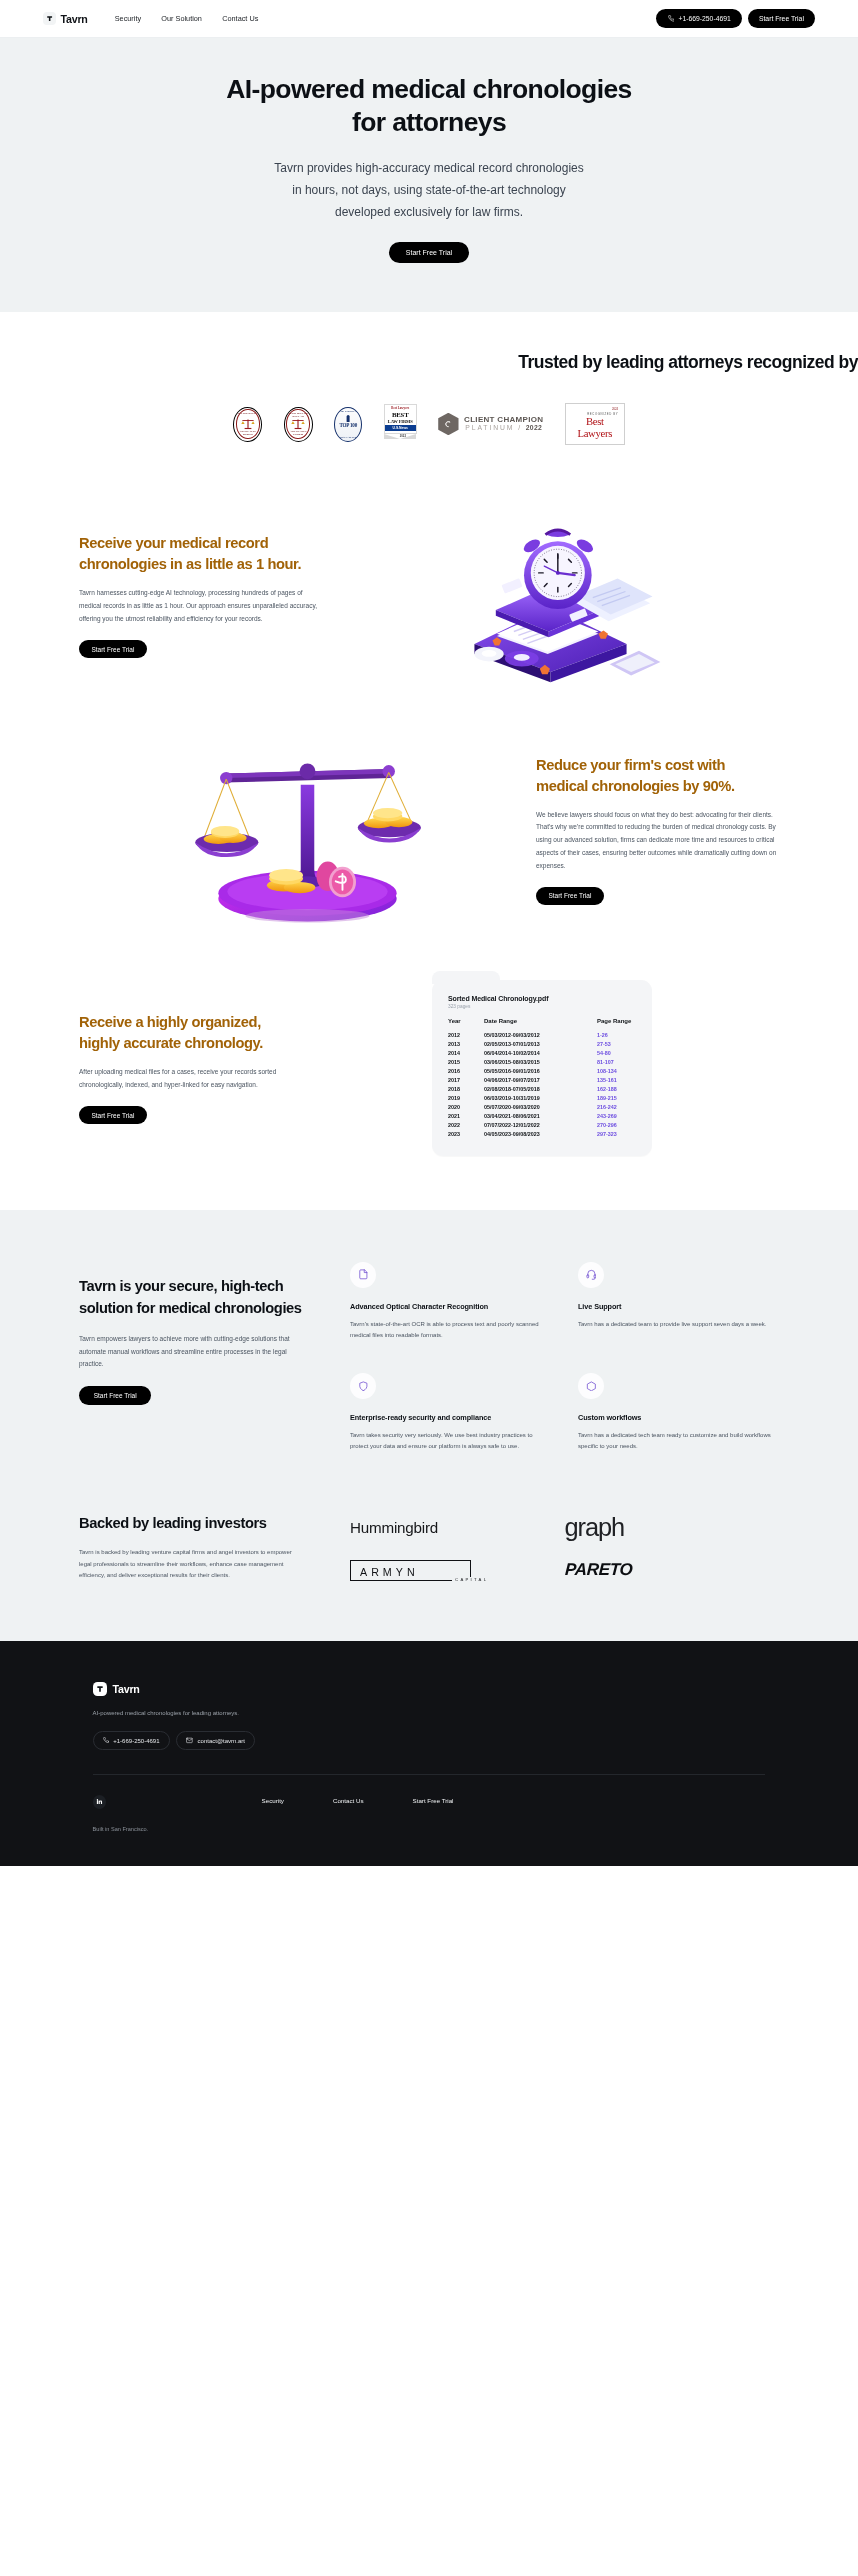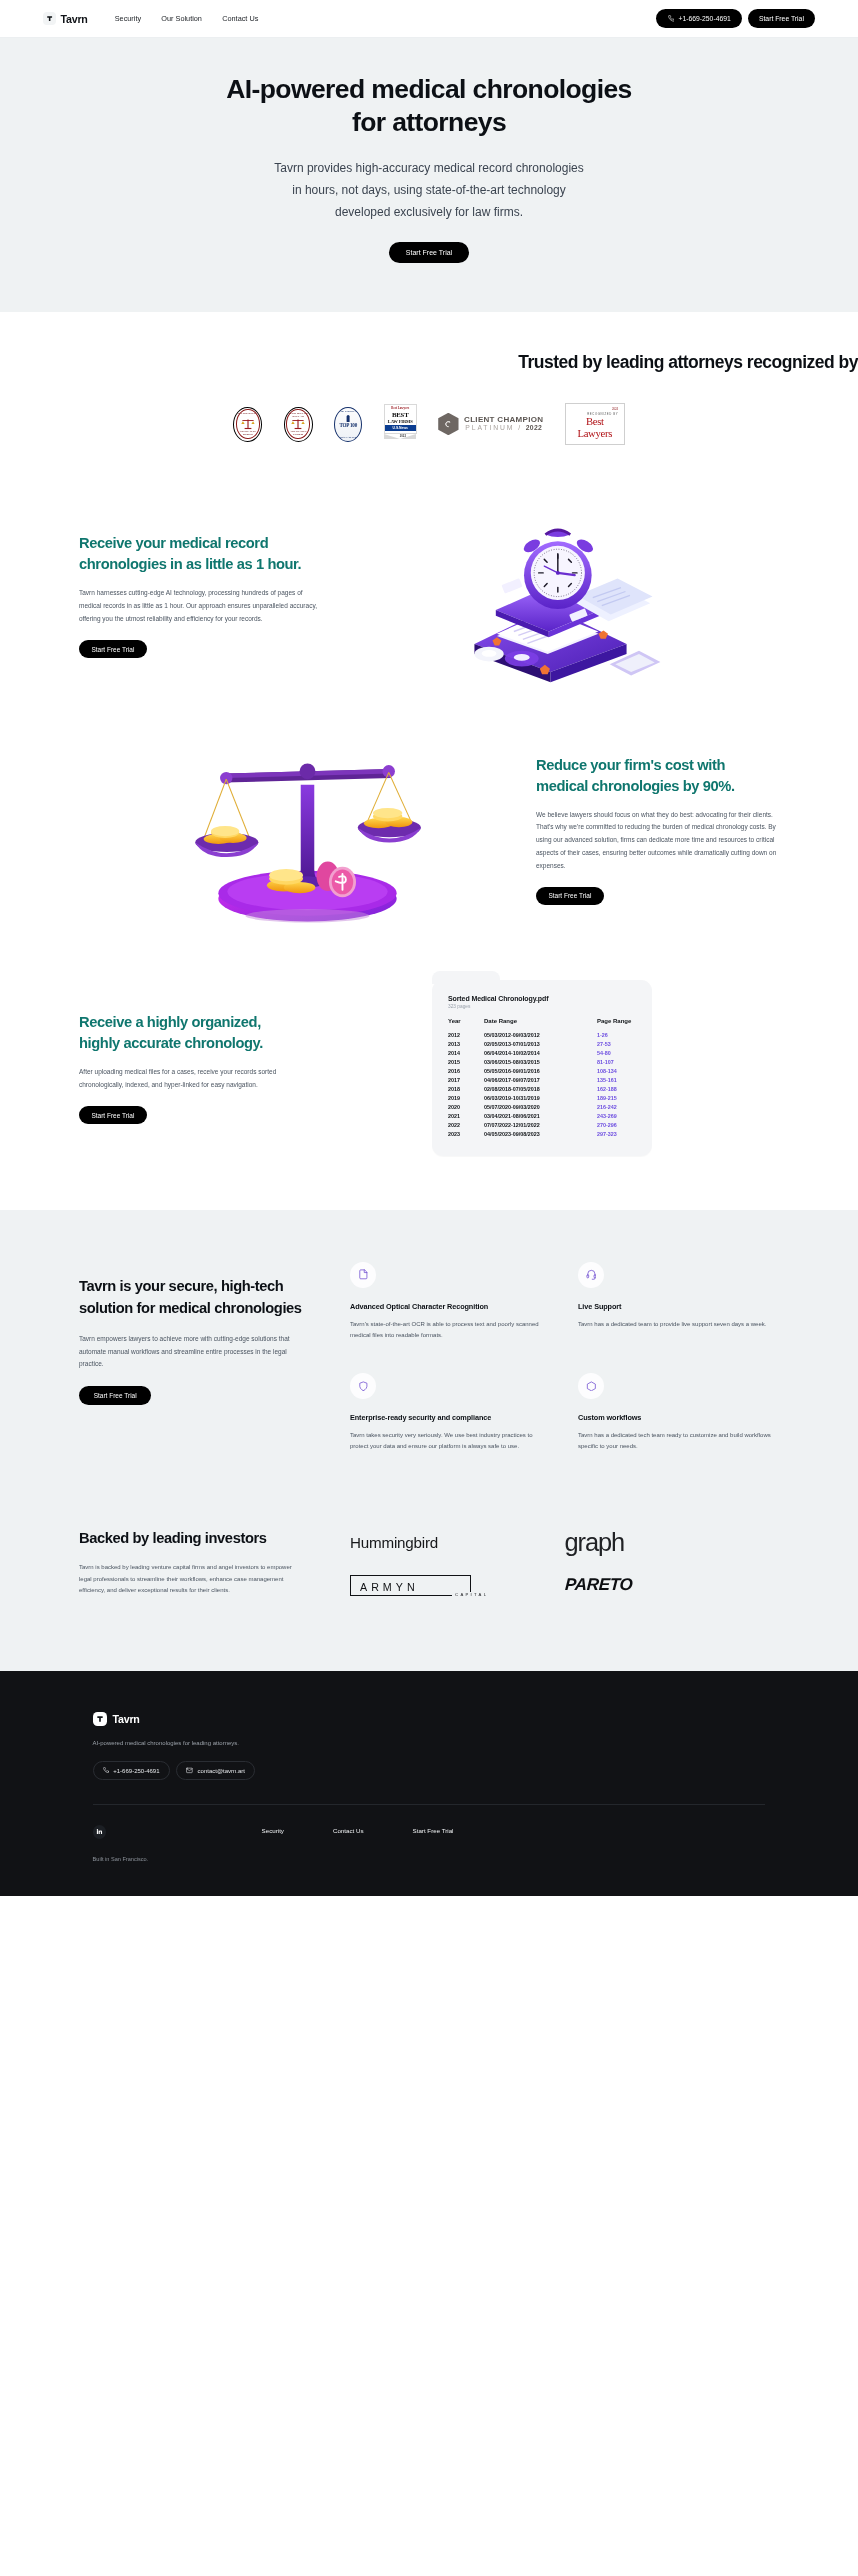--- a/index.html
+++ b/index.html
@@ -115,21 +115,21 @@
   .bl-rec { font-size:2.8px; color:#555; letter-spacing:0.6px; text-align:right; margin-top:1.1px; font-family:"Liberation Sans",sans-serif;}
   .bl-nm { font-size:10.7px; color:#b01116; font-family:"Liberation Serif", serif; letter-spacing:-0.3px; margin-top:-1.1px; }
 
   
   .feature { width: 858px; background: #fff; }
   .frow { display: flex; align-items: center; width: 700px; margin: 0 auto; }
   .fcol-text { width: 243px; }
   .fcol-art  { flex: 1; display:flex; align-items:center; justify-content:center; }
   .fh {
     font-size: 14.7px; line-height: 1.42; font-weight: 700; letter-spacing: -0.4px;
-    color: #0f766e; margin-bottom: 12.4px;
+    color: #a16207; margin-bottom: 12.4px;
   }
   .fp { font-size: 6.5px; line-height: 1.95; color: #4a5460; margin-bottom: 14.7px; }
   .feature .btn-dark { padding: 5.6px 12.4px; font-size: 6.5px; }
 
   
   .chrono-card {
     width: 220px; background: #f4f5f7; border-radius: 11.3px 11.3px 11.3px 11.3px;
     padding: 14.7px 14.7px 17px 16px; position: relative;
     box-shadow: 0 0.6px 1.1px rgba(0,0,0,.03);
   }
@@ -159,21 +159,21 @@
   .fgrid { flex: 1; display: grid; grid-template-columns: 1fr 1fr; column-gap: 27px; row-gap: 32px; }
   .fcard-icon {
     width: 26px; height: 26px; border-radius: 50%; background: #fdfdfe;
     display:flex; align-items:center; justify-content:center; margin-bottom: 13.6px;
   }
   .fcard h3 { font-size: 7.3px; line-height: 1.55; font-weight: 700; color:#0c1015; margin-bottom: 6.2px; letter-spacing:-0.1px;}
   .fcard p { font-size: 6px; line-height: 1.85; color: #4a5460; }
 
   
   .investors { width: 858px; background: #eff2f3; padding: 5.6px 0 59px; }
-  .inv-inner { display:flex; width: 700px; margin: 15px auto; gap: 45px; }
+  .inv-inner { display:flex; width: 700px; margin: 0 auto; gap: 45px; }
   .inv-left { width: 226px; }
   .inv-left h2 { font-size: 14.7px; line-height:1.5; font-weight:700; letter-spacing:-0.4px; color:#0c1015; margin-bottom:13.6px;}
   .inv-left p { font-size: 6px; line-height: 1.9; color:#4a5460; }
   .inv-grid { flex:1; display:grid; grid-template-columns: 1fr 1fr; row-gap: 16px; align-items:center; }
   .inv-cell { display:flex; align-items:center; }
   .logo-humming { font-size: 15.2px; color:#17181a; letter-spacing:-0.2px; font-weight:400; font-family:"Liberation Sans",sans-serif;}
   .logo-graph { font-size: 25.4px; color:#202225; font-weight:500; letter-spacing:-1.1px; }
   .logo-armyn { border:1.1px solid #101215; padding:5.1px 9px 1.7px; display:inline-block; position:relative;}
   .logo-armyn .ar { font-size:10.7px; letter-spacing:4px; color:#101215; font-weight:400;}
   .logo-armyn .cap { font-size:4.2px; letter-spacing:2.3px; color:#101215; text-align:center; margin-top:1.7px; background:#eff2f3; position:relative; bottom:-5.1px; padding:0 3.4px; display:inline-block; left:50%; transform:translateX(-50%);}

